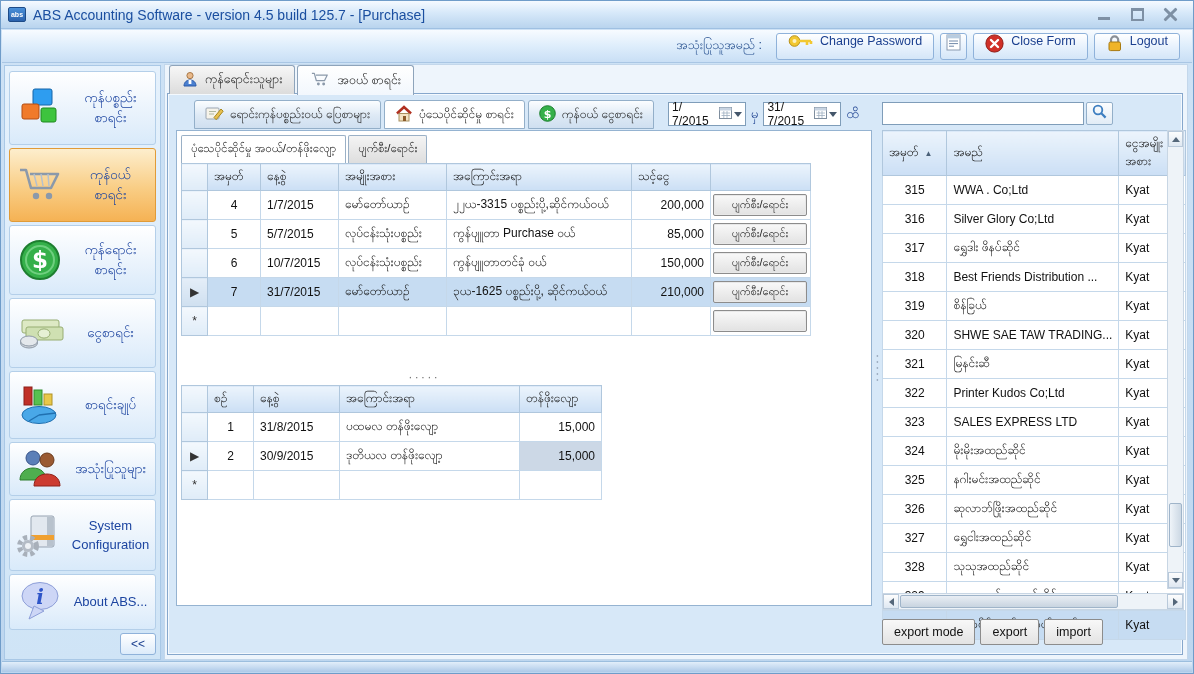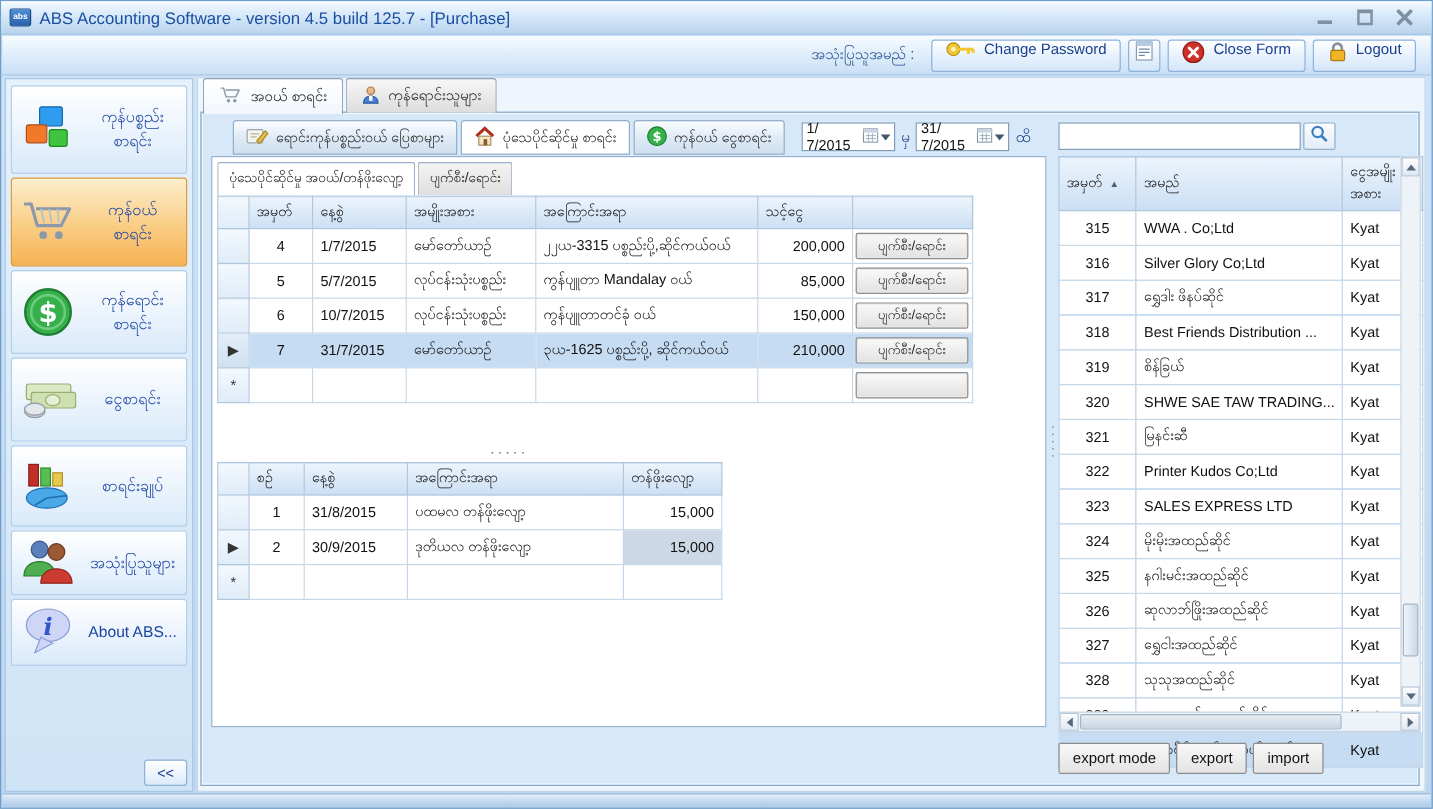--- a/index.html
+++ b/index.html
@@ -257,51 +257,65 @@
       <span class="side-icon">
           <svg width="46" height="44" viewBox="0 0 46 44">
             <circle cx="16" cy="11" r="7" fill="#5b7fb8" stroke="#38548a"></circle>
             <path d="M3 33c0-8 6-12 13-12s13 4 13 12z" fill="#4fae4f" stroke="#2d7d2d"></path>
             <circle cx="30" cy="13" r="7" fill="#9a5a33" stroke="#6b3a1c"></circle>
             <path d="M17 39c0-8 6-12 13-12s13 4 13 12z" fill="#cc3b30" stroke="#8f221a"></path>
           </svg>
         </span>
       <span class="side-label">အသုံးပြုသူများ</span>
     </div>
+    <div class="side-item" style="height:72px; font-size:13px">
+      <span class="side-icon">
+          <svg width="48" height="46" viewBox="0 0 48 46">
+            <rect x="15" y="4" width="23" height="31" rx="2" fill="#e2e8ef" stroke="#97a3b2"></rect>
+            <rect x="31" y="5" width="6" height="29" fill="#b8c2cd"></rect>
+            <rect x="15" y="23" width="23" height="5" fill="#f0a030"></rect>
+            <circle cx="12" cy="34" r="8.5" fill="none" stroke="#a8b0ba" stroke-width="5" stroke-dasharray="4 3"></circle>
+            <circle cx="12" cy="34" r="6" fill="#b4bcc6"></circle>
+            <circle cx="12" cy="34" r="3" fill="#eef2f6"></circle>
+          </svg>
+        </span>
+      <span class="side-label">System
+Configuration</span>
+    </div>
     <div class="side-item" style="height:56px; font-size:13px">
       <span class="side-icon">
           <svg width="44" height="46" viewBox="0 0 44 46">
             <ellipse cx="22" cy="17" rx="18" ry="13.5" fill="#cdd6f6" stroke="#8d9ed8"></ellipse>
             <path d="M16 27l-5 13 15-8z" fill="#cdd6f6" stroke="#8d9ed8"></path>
             <text x="22" y="25" text-anchor="middle" font-size="20" font-weight="bold" font-style="italic" fill="#2f55c8" font-family="DejaVu Serif,serif">i</text>
           </svg>
         </span>
       <span class="side-label">About ABS...</span>
     </div>
     <div class="collapse">&lt;&lt;</div>
   </div>
 
   <div class="mainbg"></div>
 
   <div class="tabs1">
+    <div class="tab">
+      <span><svg width="16" height="16" viewBox="0 0 16 16">
+            <circle cx="8" cy="4.6" r="3.1" fill="#e9b98a" stroke="#a87848"></circle>
+            <path d="M2 15c0-4 2.8-6 6-6s6 2 6 6z" fill="#4a7fd0" stroke="#2b5aa8"></path>
+            <rect x="6.6" y="9" width="2.8" height="4" fill="#fff"></rect>
+          </svg></span>
+      <span>ကုန်ရောင်းသူများ</span>
+    </div>
     <div class="tab active">
       <span><svg width="20" height="17" viewBox="0 0 48 42">
             <path d="M4 6h6l5 18h20l7-14H14" fill="none" stroke="#8b99aa" stroke-width="3" stroke-linejoin="round"></path>
             <circle cx="20" cy="32" r="3.6" fill="#8b99aa"></circle>
             <circle cx="33" cy="32" r="3.6" fill="#8b99aa"></circle>
           </svg></span>
       <span>အဝယ် စာရင်း</span>
-    </div>
-    <div class="tab">
-      <span><svg width="16" height="16" viewBox="0 0 16 16">
-            <circle cx="8" cy="4.6" r="3.1" fill="#e9b98a" stroke="#a87848"></circle>
-            <path d="M2 15c0-4 2.8-6 6-6s6 2 6 6z" fill="#4a7fd0" stroke="#2b5aa8"></path>
-            <rect x="6.6" y="9" width="2.8" height="4" fill="#fff"></rect>
-          </svg></span>
-      <span>ကုန်ရောင်းသူများ</span>
     </div>
   </div>
 
   <div class="panel">
 
     <div class="tabs2">
       <div class="tab2">
         <span><svg width="19" height="16" viewBox="0 0 19 16">
               <rect x="1" y="3" width="13" height="11" rx="1" fill="#f6f3ea" stroke="#9aa5b2"></rect>
               <path d="M4 6.5h7 M4 9h5" stroke="#b0b8a0" stroke-width="1"></path>
@@ -382,21 +396,21 @@
           <td>မော်တော်ယာဉ်</td>
           <td>၂၂ယ-3315 ပစ္စည်းပို့,ဆိုင်ကယ်ဝယ်</td>
           <td class="amt">200,000</td>
           <td style="padding:2px"><button class="gridbtn">ပျက်စီး/ရောင်း</button></td>
         </tr>
         <tr>
           <td class="sel"></td>
           <td class="num">5</td>
           <td>5/7/2015</td>
           <td>လုပ်ငန်းသုံးပစ္စည်း</td>
-          <td>ကွန်ပျူတာ Mandalay ဝယ်</td>
+          <td>ကွန်ပျူတာ Purchase ဝယ်</td>
           <td class="amt">85,000</td>
           <td style="padding:2px"><button class="gridbtn">ပျက်စီး/ရောင်း</button></td>
         </tr>
         <tr>
           <td class="sel"></td>
           <td class="num">6</td>
           <td>10/7/2015</td>
           <td>လုပ်ငန်းသုံးပစ္စည်း</td>
           <td>ကွန်ပျူတာတင်ခုံ ဝယ်</td>
           <td class="amt">150,000</td>

